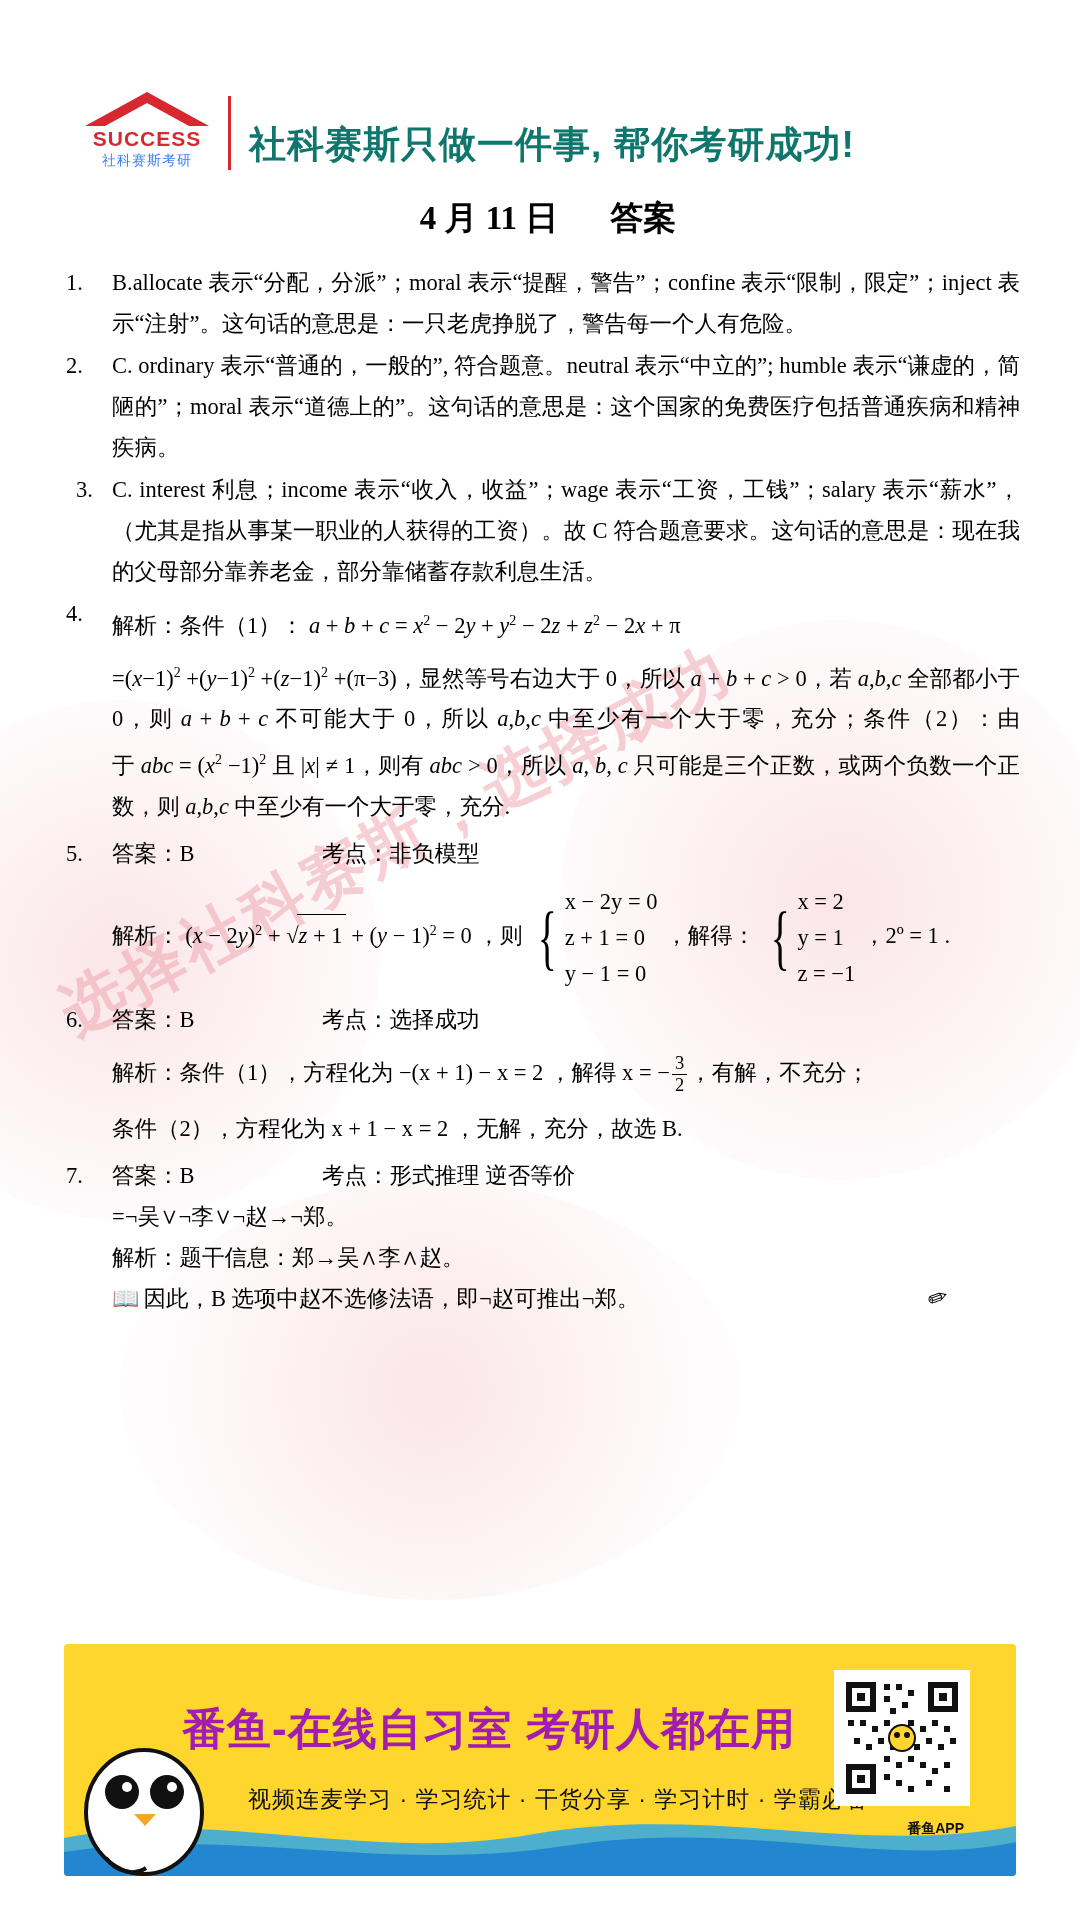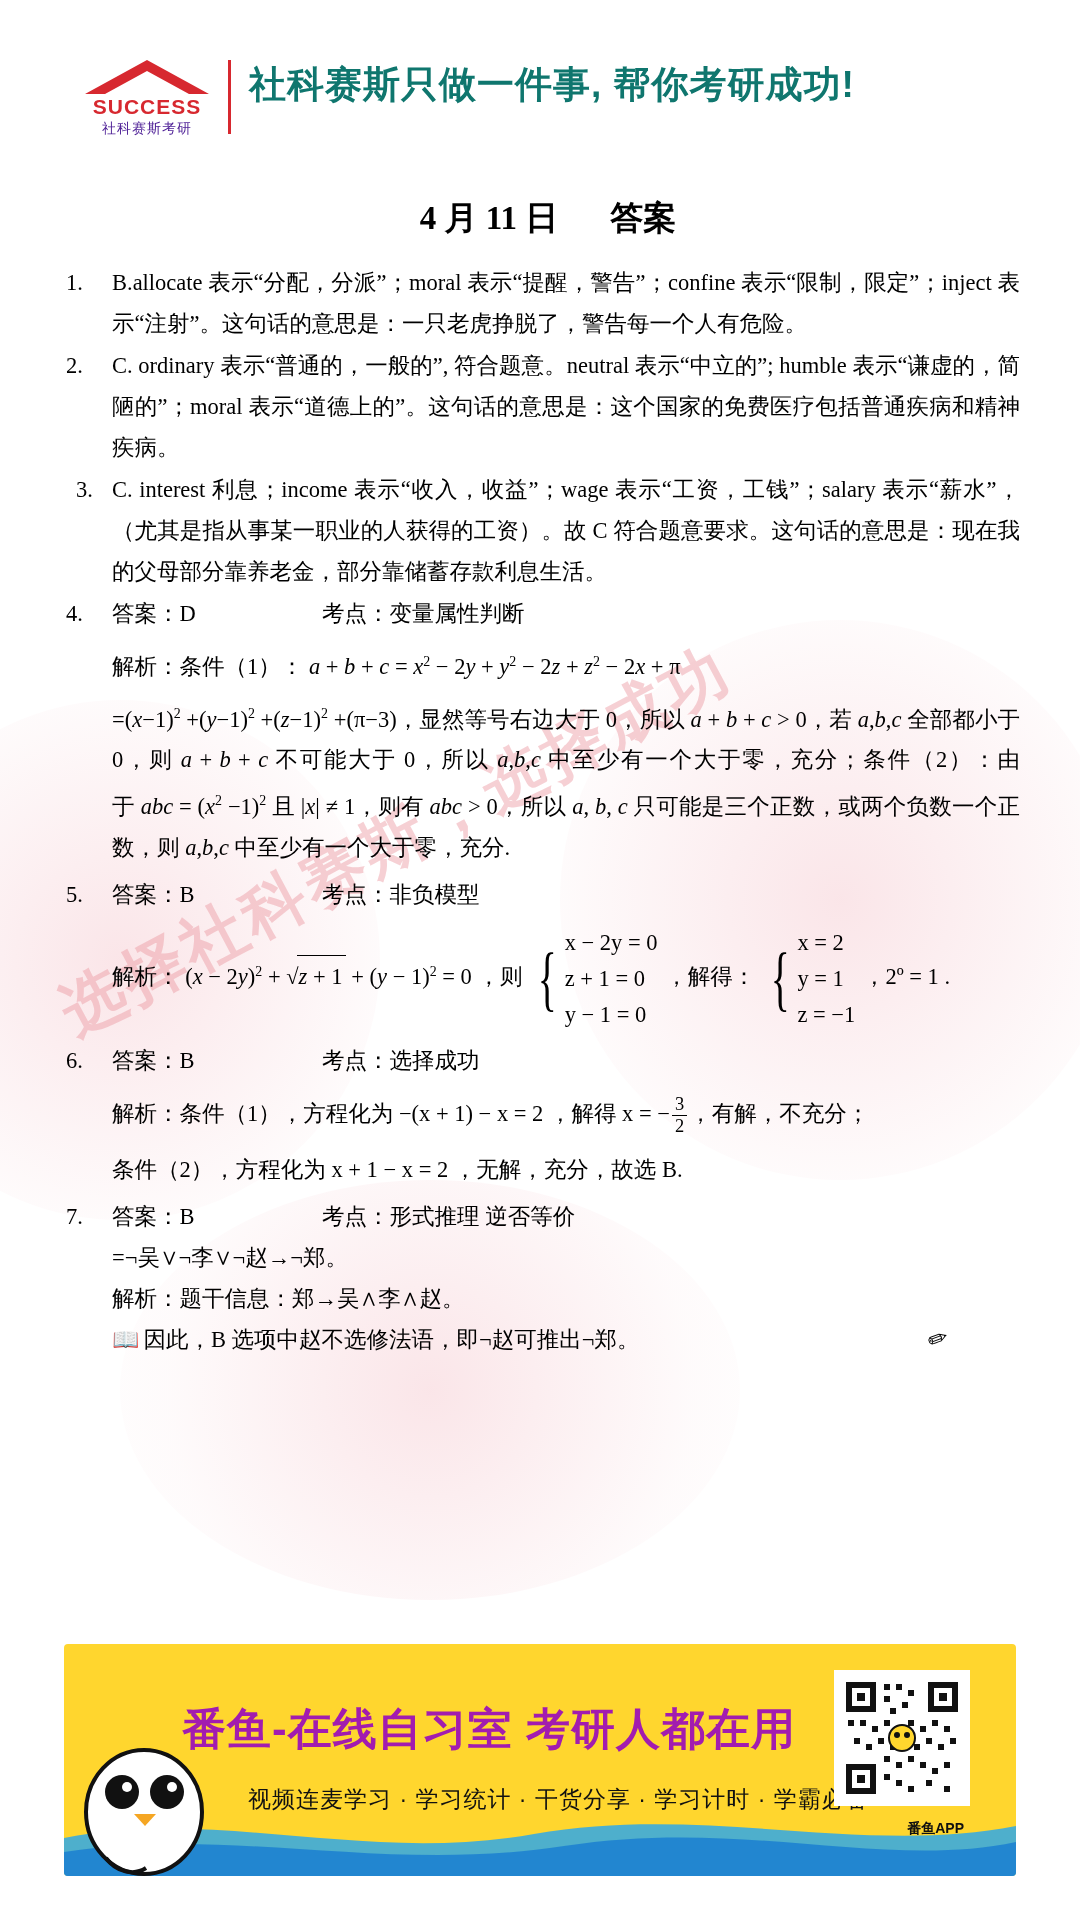--- a/index.html
+++ b/index.html
@@ -43,21 +43,21 @@
     pointer-events: none;
     z-index: 1;
   }
   
   .header {
     position: absolute;
     left: 0; top: 60px;
     width: 1080px;
     height: 110px;
     display: flex;
-    align-items: flex-start;
+    align-items: flex-end;
     z-index: 5;
   }
   .logo-box {
     width: 150px;
     margin-left: 72px;
     display: flex;
     flex-direction: column;
     align-items: center;
     justify-content: center;
   }
@@ -70,21 +70,21 @@
   .logo-success {
     color: #d7282f;
     font-family: "Liberation Sans", sans-serif;
     font-weight: bold;
     font-size: 21px;
     letter-spacing: 1px;
     line-height: 1.1;
     margin-top: 1px;
   }
   .logo-cn {
-    color: #4c1d95;
+    color: #3b82f6;
     font-family: "Liberation Sans", sans-serif;
     font-size: 14px;
     letter-spacing: 1px;
     margin-top: 2px;
   }
   .header-divider {
     width: 3px;
     height: 74px;
     background: #d7282f;
     margin: 0 18px 0 6px;
@@ -300,24 +300,20 @@
     </div>
 
     <div class="item">
       <div class="num indent">3.</div>
       <div class="txt just">C. interest 利息；income 表示“收入，收益”；wage 表示“工资，工钱”；salary 表示“薪水”，（尤其是指从事某一职业的人获得的工资）。故 C 符合题意要求。这句话的意思是：现在我的父母部分靠养老金，部分靠储蓄存款利息生活。</div>
     </div>
 
     <div class="item">
       <div class="num">4.</div>
       <div class="txt">
-        <div class="ans-line">
-          <span class="ans-label">答案：D</span>
-          <span>考点：变量属性判断</span>
-        </div>
         <div class="para">
           <span>解析：条件（1）：</span>
           <span><i class="v">a</i>&nbsp;+&nbsp;<i class="v">b</i>&nbsp;+&nbsp;<i class="v">c</i>&nbsp;=&nbsp;<i class="v">x</i><span class="sup">2</span>&nbsp;−&nbsp;2<i class="v">y</i>&nbsp;+&nbsp;<i class="v">y</i><span class="sup">2</span>&nbsp;−&nbsp;2<i class="v">z</i>&nbsp;+&nbsp;<i class="v">z</i><span class="sup">2</span>&nbsp;−&nbsp;2<i class="v">x</i>&nbsp;+&nbsp;π</span>
         </div>
         <div class="para just">
           =(<i class="v">x</i>−1)<span class="sup">2</span>&nbsp;+(<i class="v">y</i>−1)<span class="sup">2</span>&nbsp;+(<i class="v">z</i>−1)<span class="sup">2</span>&nbsp;+(π−3)，显然等号右边大于 0，所以&nbsp;<i class="v">a</i>&nbsp;+&nbsp;<i class="v">b</i>&nbsp;+&nbsp;<i class="v">c</i>&nbsp;&gt;&nbsp;0，若&nbsp;<i class="v">a</i>,<i class="v">b</i>,<i class="v">c</i>&nbsp;全部都小于 0，则&nbsp;<i class="v">a</i>&nbsp;+&nbsp;<i class="v">b</i>&nbsp;+&nbsp;<i class="v">c</i>&nbsp;不可能大于 0，所以&nbsp;<i class="v">a</i>,<i class="v">b</i>,<i class="v">c</i>&nbsp;中至少有一个大于零，充分；条件（2）：由于&nbsp;<i class="v">abc</i>&nbsp;=&nbsp;(<i class="v">x</i><span class="sup">2</span>&nbsp;−1)<span class="sup">2</span>&nbsp;且&nbsp;|<i class="v">x</i>|&nbsp;≠&nbsp;1，则有&nbsp;<i class="v">abc</i>&nbsp;&gt;&nbsp;0，所以&nbsp;<i class="v">a</i>,&nbsp;<i class="v">b</i>,&nbsp;<i class="v">c</i>&nbsp;只可能是三个正数，或两个负数一个正数，则&nbsp;<i class="v">a</i>,<i class="v">b</i>,<i class="v">c</i>&nbsp;中至少有一个大于零，充分.
         </div>
       </div>
     </div>
 

